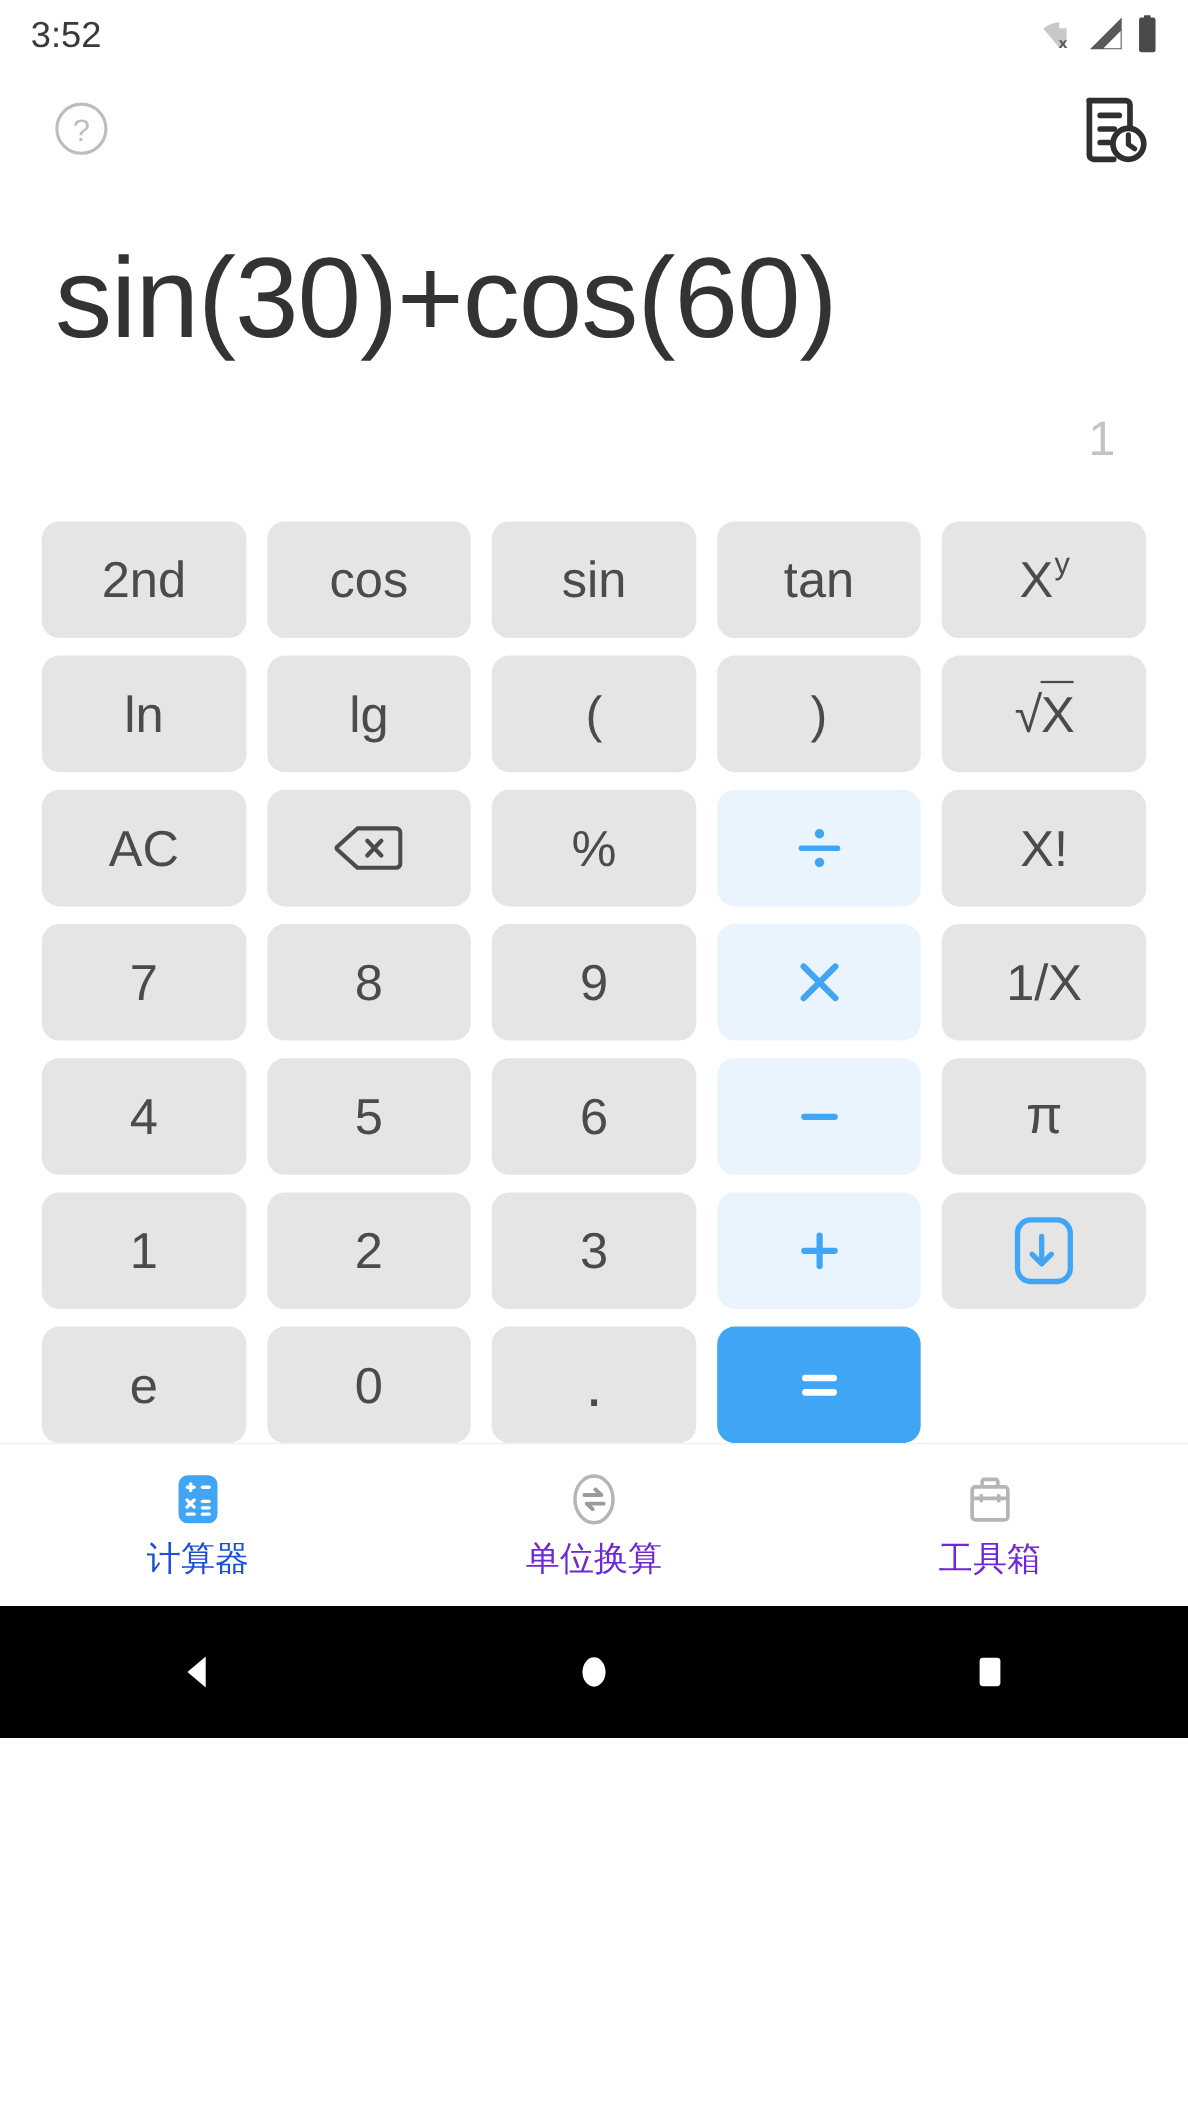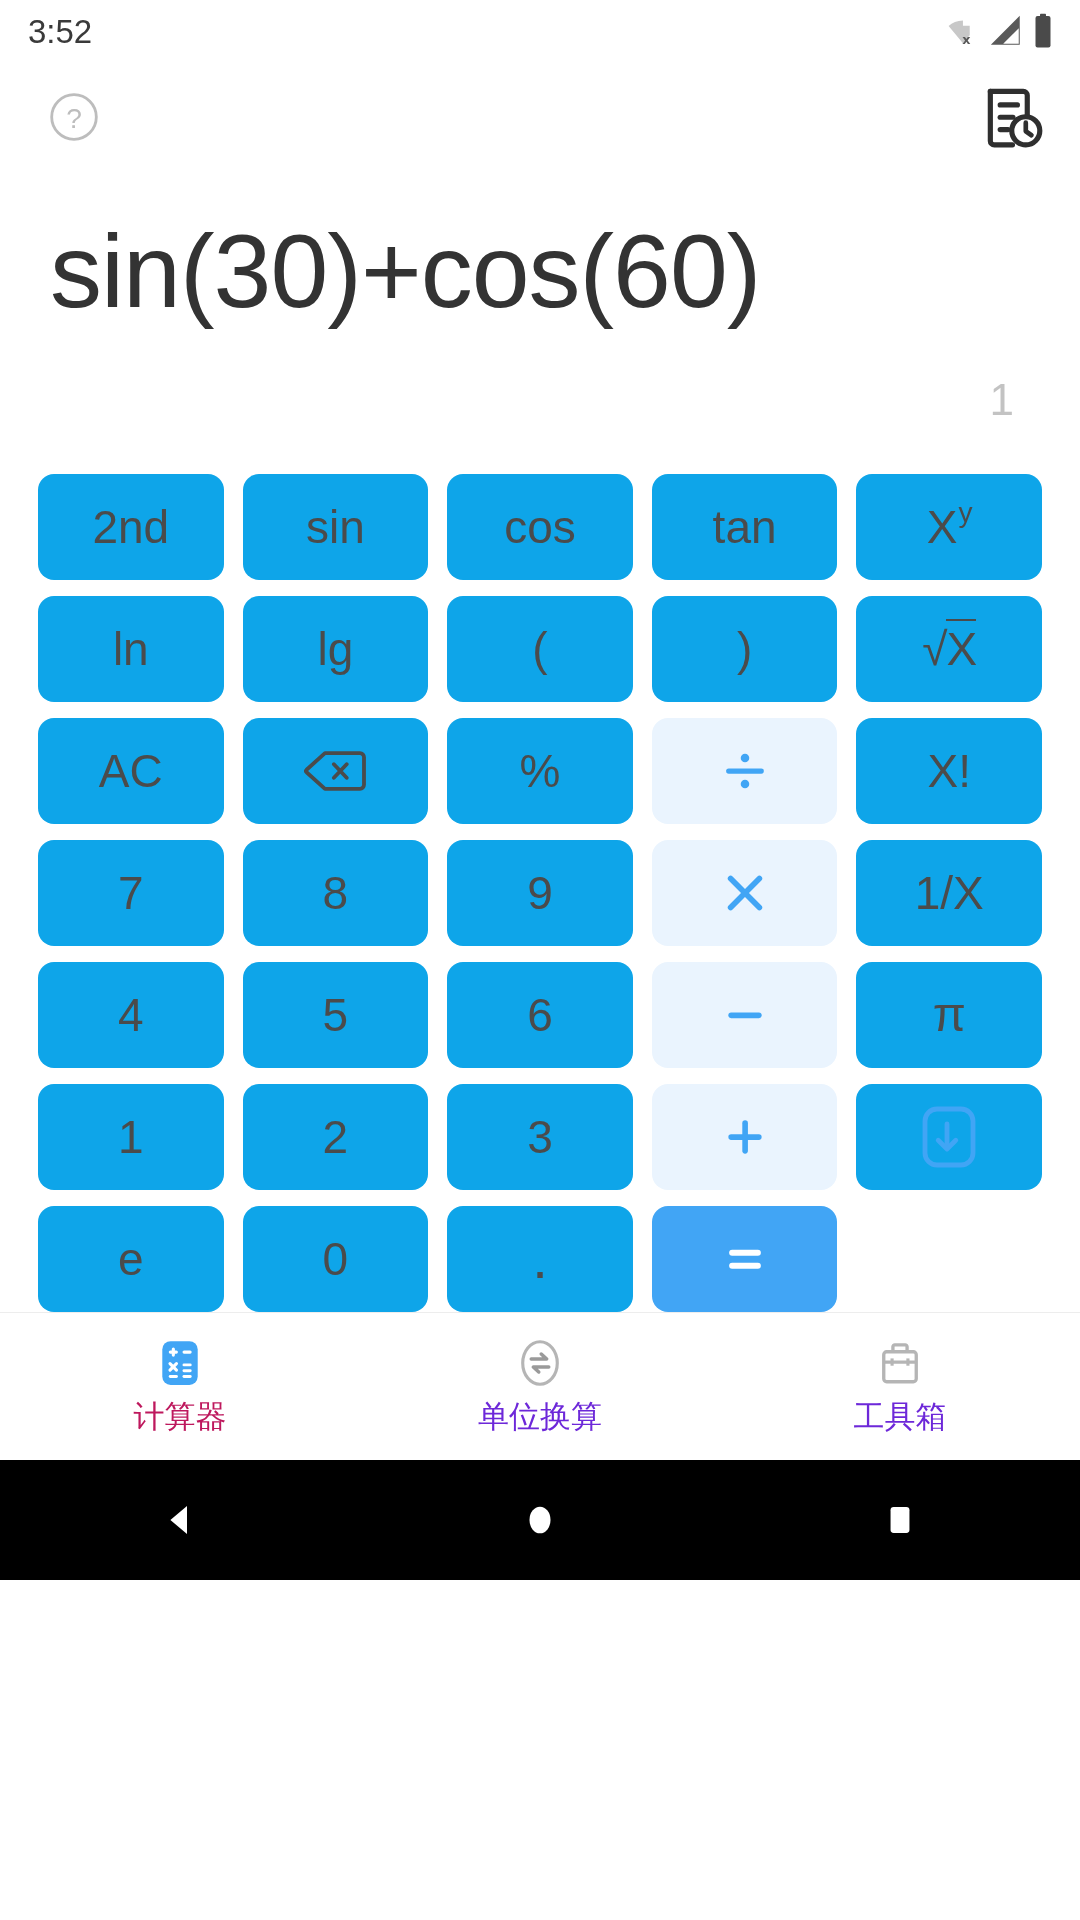--- a/index.html
+++ b/index.html
@@ -87,21 +87,21 @@
     padding: 0 38px;
     display: grid;
     grid-template-columns: repeat(5, 1fr);
     grid-template-rows: repeat(7, 1fr);
     column-gap: 19px;
     row-gap: 16px;
     align-content: start;
     padding-top: 2px;
   }
   .key {
-    background: #0ea5e9;
+    background: #e5e5e5;
     border-radius: 16px;
     border: none;
     display: flex;
     align-items: center;
     justify-content: center;
     font-family: "Liberation Sans", "DejaVu Sans", sans-serif;
     font-size: 46px;
     color: #4b4b4b;
     font-weight: 400;
     user-select: none;
@@ -142,21 +142,21 @@
     justify-content: center;
     gap: 13px;
     width: 25%;
   }
   .navicon { width: 50px; height: 50px; display: block; }
   .navlabel {
     font-size: 31px;
     color: #6d28d9;
     line-height: 1;
   }
-  .navitem.active .navlabel { color: #be185d; }
+  .navitem.active .navlabel { color: #1d4ed8; }
 
   
   .sysnav {
     flex: 0 0 120px;
     background: #000000;
     display: flex;
     align-items: center;
     justify-content: space-around;
   }
   .sysnav .slot {
@@ -209,24 +209,24 @@
   <div class="display">
     <div class="expression">sin(30)+cos(60)</div>
     <div class="result">1</div>
   </div>
 
   <div class="keypad" id="keypad">
       <div class="key">
         <span>2nd</span>
       </div>
       <div class="key">
+        <span>cos</span>
+      </div>
+      <div class="key">
         <span>sin</span>
-      </div>
-      <div class="key">
-        <span>cos</span>
       </div>
       <div class="key">
         <span>tan</span>
       </div>
       <div class="key">
         <span>X</span>
         <span class="sup">y</span>
       </div>
       <div class="key">
         <span>ln</span>

